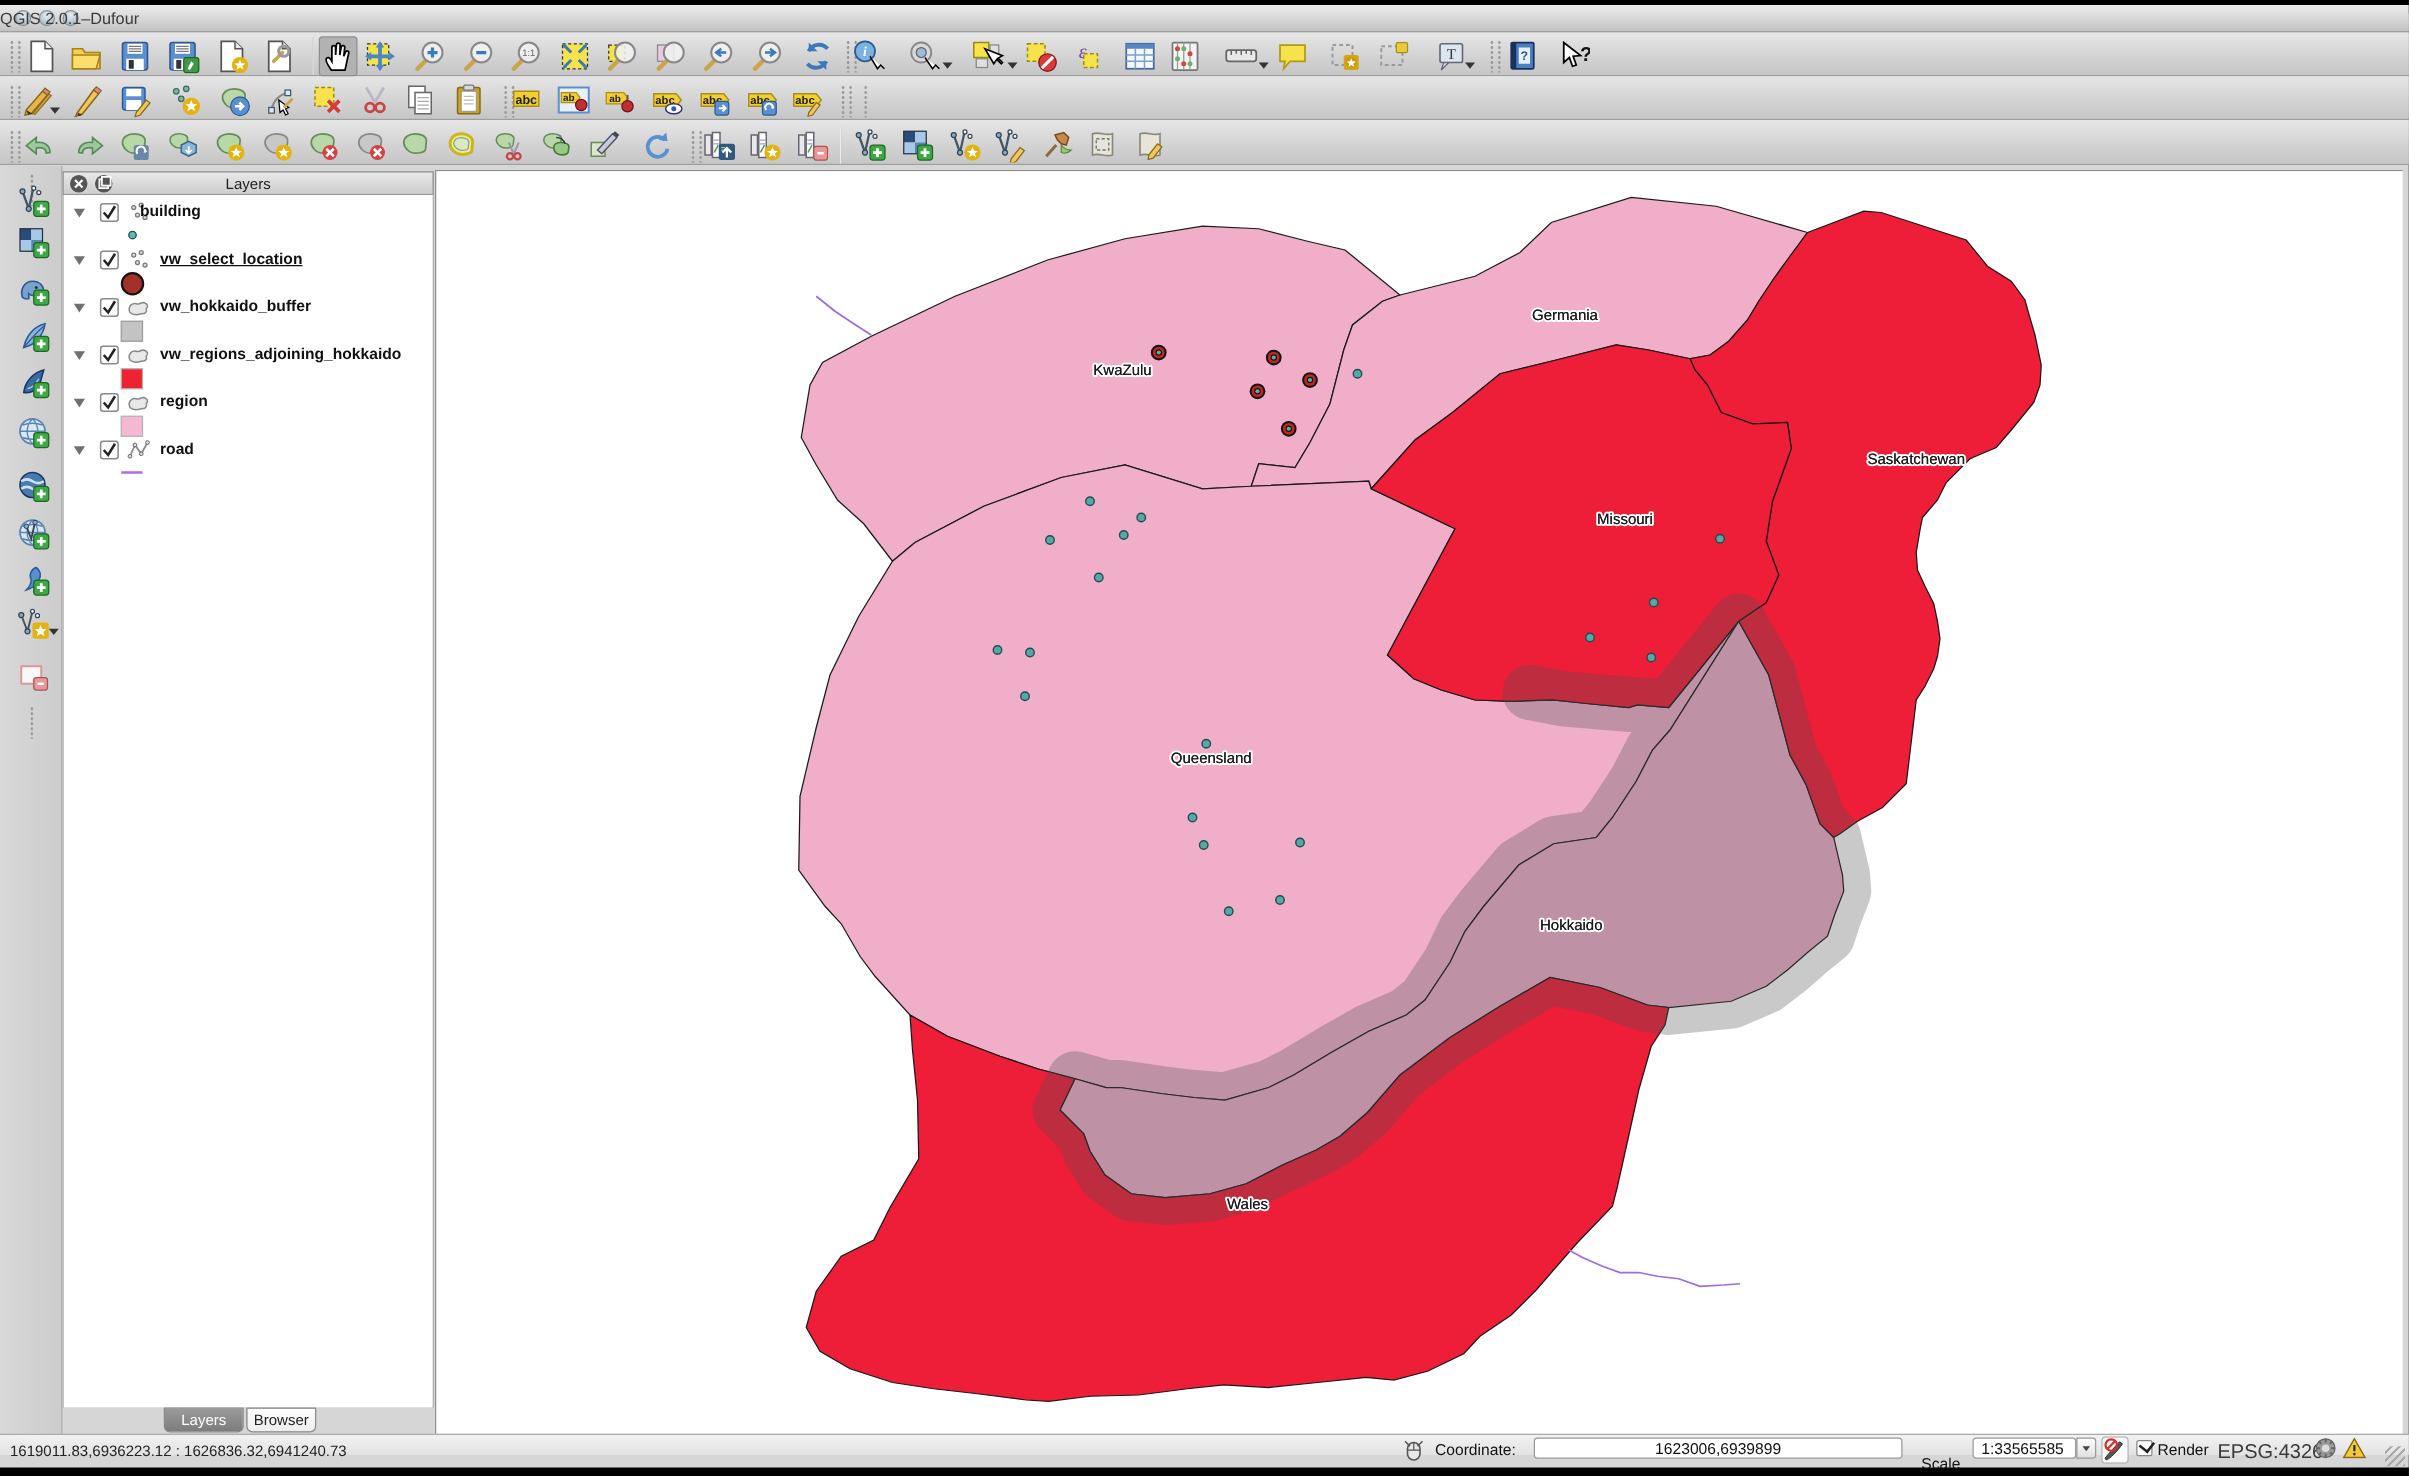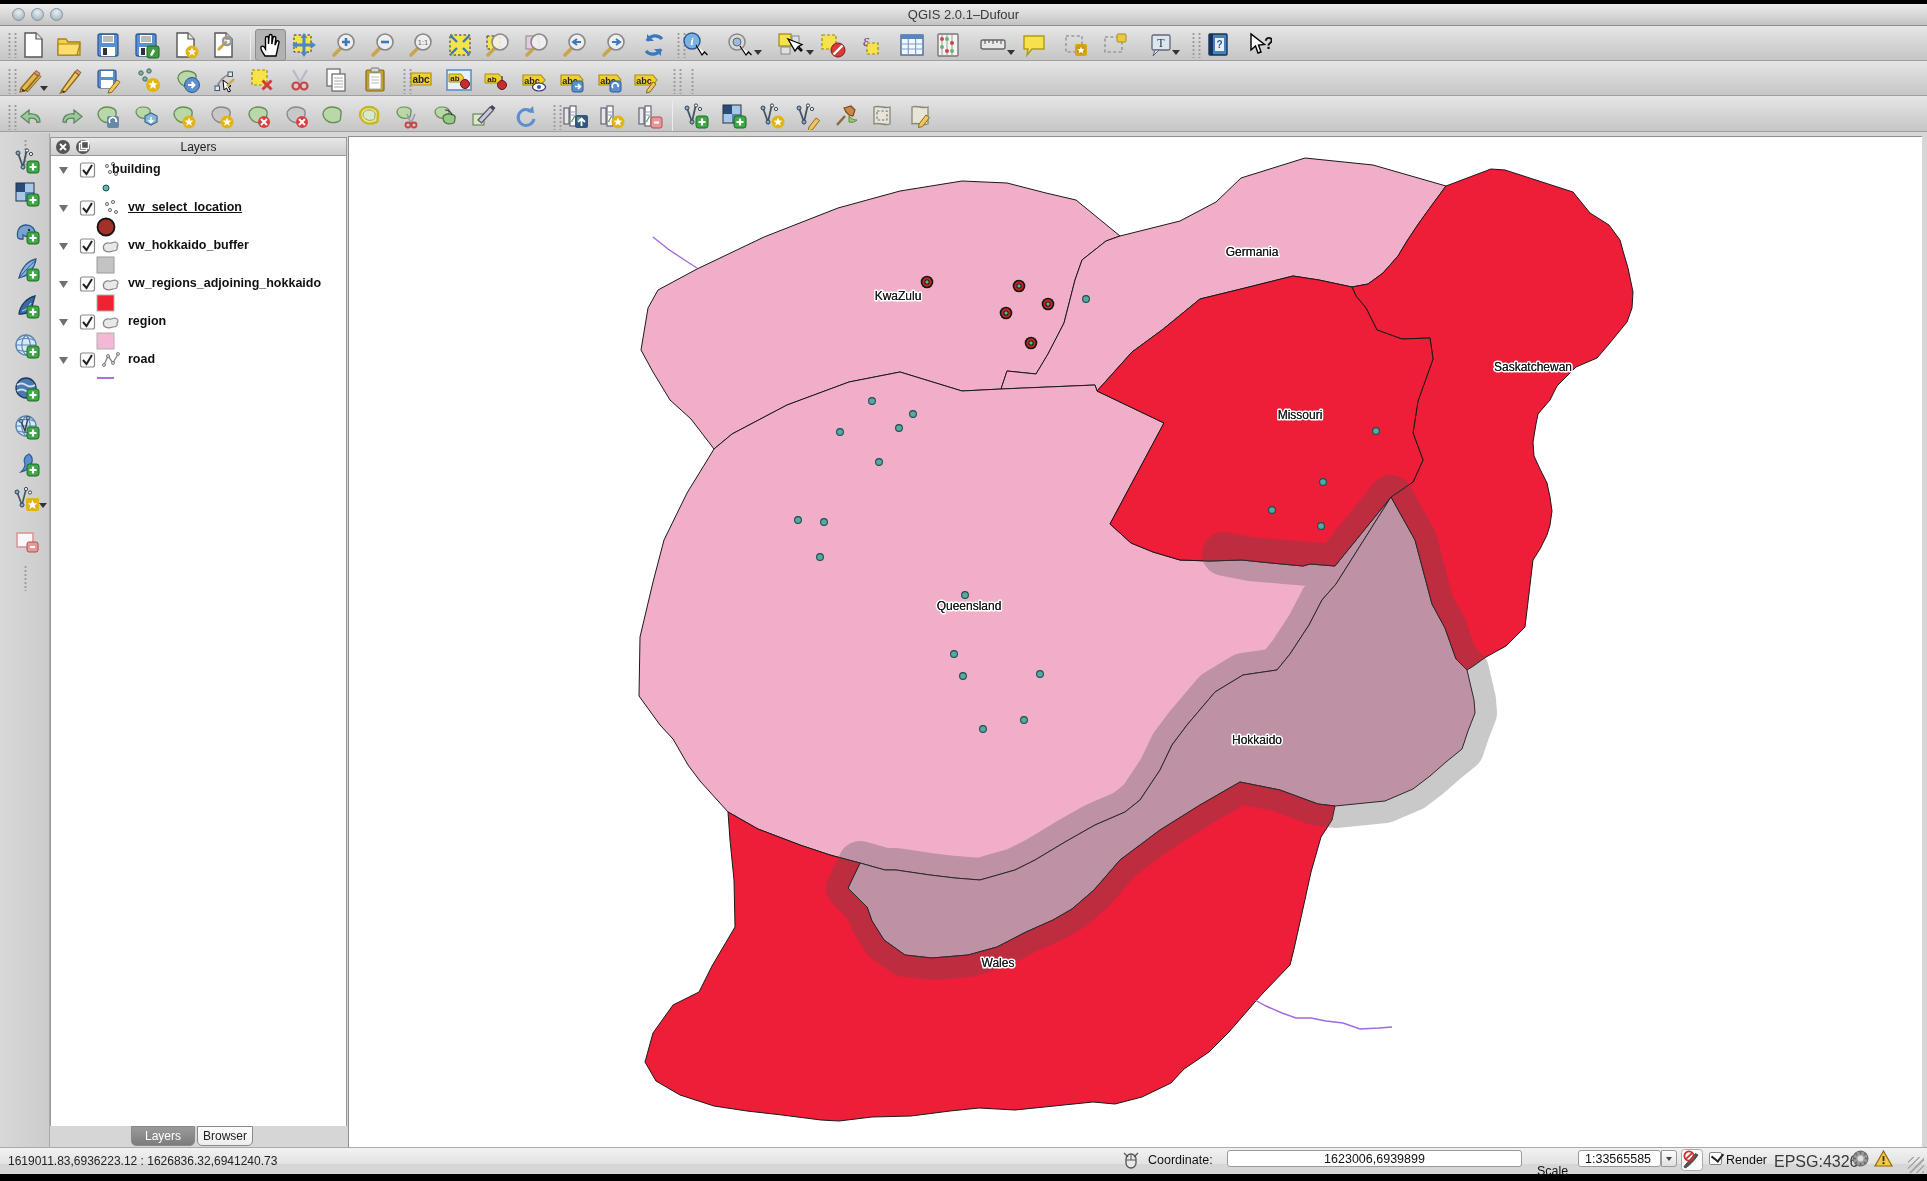--- a/index.html
+++ b/index.html
@@ -1,20 +1,20 @@
 <!DOCTYPE html>
 <html><head><meta charset="utf-8"><style>
 * { margin:0; padding:0; box-sizing:border-box; }
 html,body { width:1927px; height:1181px; overflow:hidden; background:#000; font-family:"Liberation Sans", sans-serif; }
 #win { position:absolute; left:0; top:4px; width:1927px; height:1170px; background:#d6d6d6; border-radius:8px 8px 0 0; }
 #titlebar { position:absolute; left:0; top:0; width:100%; height:22px;
   background:linear-gradient(#ececec,#d0d0d0 70%,#c2c2c2); border-bottom:1px solid #8f8f8f; }
 #titlebar .tl { position:absolute; top:4px; width:13px; height:13px; border-radius:50%;
   background:radial-gradient(circle at 50% 30%, #e8eef2, #b9c6ce 60%, #96a6b2); border:1px solid #8494a0; }
-#title { position:absolute; top:3px; width:100%; text-align:center; font-size:13px; color:#3a3a3a; }
+#title { position:absolute; top:3px; width:100%; text-align:left; font-size:13px; color:#3a3a3a; }
 .tbrow { position:absolute; left:0; width:100%; background:linear-gradient(#e6e6e6,#d2d2d2 60%,#c6c6c6); border-bottom:1px solid #9f9f9f; }
 #row1 { top:22px; height:35px; }
 #row2 { top:57px; height:35px; }
 #row3 { top:92px; height:36px; }
 #sidebar { position:absolute; left:0; top:133px; width:50px; height:1014px; background:linear-gradient(90deg,#d8d8d8,#cccccc); border-right:1px solid #aaa; }
 .ic { position:absolute; }
 .dd { position:absolute; width:0; height:0; border-left:4px solid transparent; border-right:4px solid transparent; border-top:5px solid #333; }
 .tsep { position:absolute; width:1px; background:#9a9a9a; border-right:1px solid #ececec; }
 .thandle { position:absolute; width:3px; height:26px;
   background-image:radial-gradient(circle, #9a9a9a 1px, transparent 1.2px); background-size:3px 4px; }

